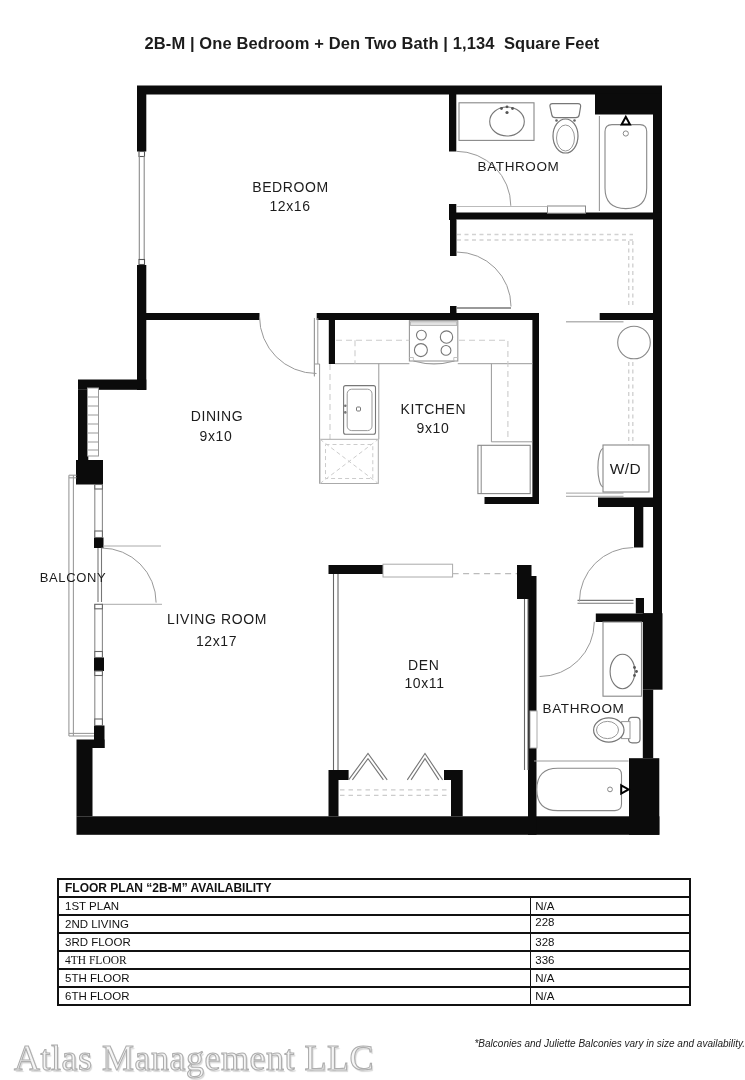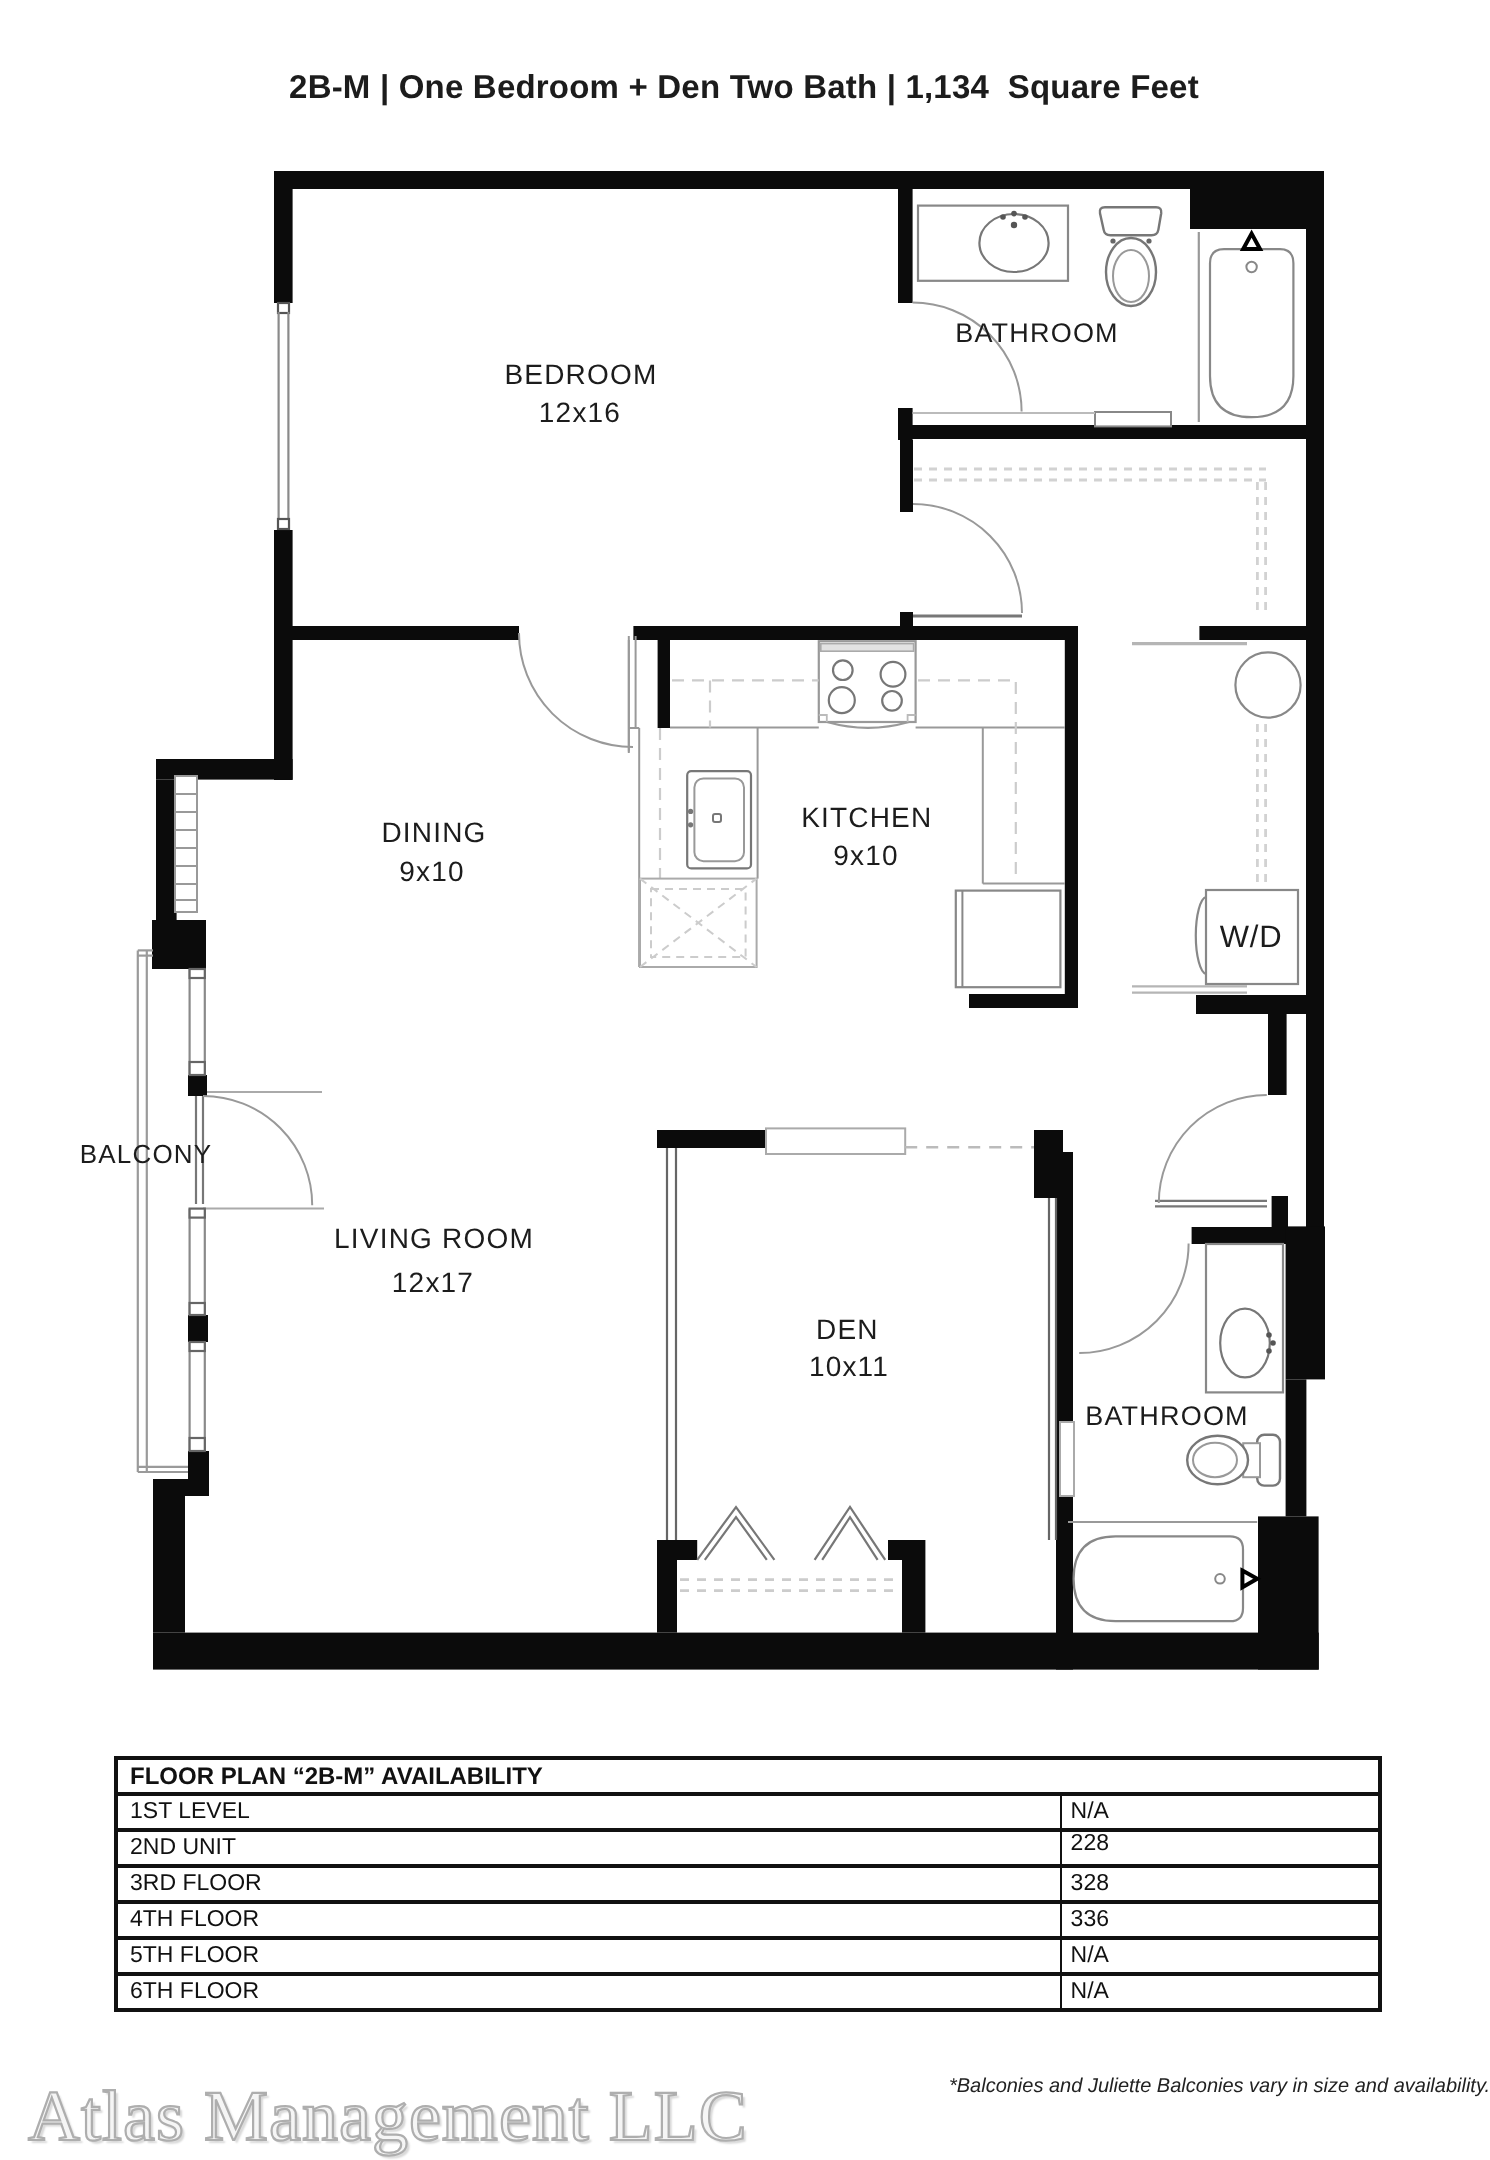--- a/index.html
+++ b/index.html
@@ -372,36 +372,36 @@
 <div style="position:absolute;left:57px;top:878px;width:634px;">
 <table style="width:634px;font-size:11.5px;color:#111;border-radius:21px;">
   <tbody>
 
   <tr>
           <td colspan="2" style="border:2px solid #111;height:16px;padding:0 0 0 6px;font-weight:bold;font-size:12px;">FLOOR PLAN “2B-M” AVAILABILITY</td>
         </tr>
 
 
   <tr>
-          <td style="border:2px solid #111;border-top:1px solid #111;border-right:1px solid #111;height:16px;padding:0 0 0 6px;">1ST LEVEL</td>
+          <td style="border:2px solid #111;border-top:1px solid #111;border-right:1px solid #111;height:16px;padding:0 0 0 6px;">1ST PLAN</td>
           <td style="border:2px solid #111;border-top:1px solid #111;border-left:1px solid #111;padding:0 0 0 4px;">N/A</td>
         </tr>
 
   <tr>
-          <td style="border:2px solid #111;border-top:1px solid #111;border-right:1px solid #111;height:16px;padding:0 0 0 6px;">2ND UNIT</td>
+          <td style="border:2px solid #111;border-top:1px solid #111;border-right:1px solid #111;height:16px;padding:0 0 0 6px;">2ND LIVING</td>
           <td style="border:2px solid #111;border-top:1px solid #111;border-left:1px solid #111;padding:0 0 4px 4px;">228</td>
         </tr>
 
   <tr>
           <td style="border:2px solid #111;border-top:1px solid #111;border-right:1px solid #111;height:16px;padding:0 0 0 6px;">3RD FLOOR</td>
           <td style="border:2px solid #111;border-top:1px solid #111;border-left:1px solid #111;padding:0 0 0 4px;">328</td>
         </tr>
 
   <tr>
-          <td style="border:2px solid #111;border-top:1px solid #111;border-right:1px solid #111;height:16px;padding:0 0 0 6px;">4TH FLOOR</td>
+          <td style="border:2px solid #111;border-top:1px solid #111;border-right:1px solid #111;height:16px;padding:0 0 0 6px;font-family:Liberation Serif, serif;">4TH FLOOR</td>
           <td style="border:2px solid #111;border-top:1px solid #111;border-left:1px solid #111;padding:0 0 0 4px;">336</td>
         </tr>
 
   <tr>
           <td style="border:2px solid #111;border-top:1px solid #111;border-right:1px solid #111;height:16px;padding:0 0 0 6px;">5TH FLOOR</td>
           <td style="border:2px solid #111;border-top:1px solid #111;border-left:1px solid #111;padding:0 0 0 4px;">N/A</td>
         </tr>
 
   <tr>
           <td style="border:2px solid #111;border-top:1px solid #111;border-right:1px solid #111;height:16px;padding:0 0 0 6px;">6TH FLOOR</td>

